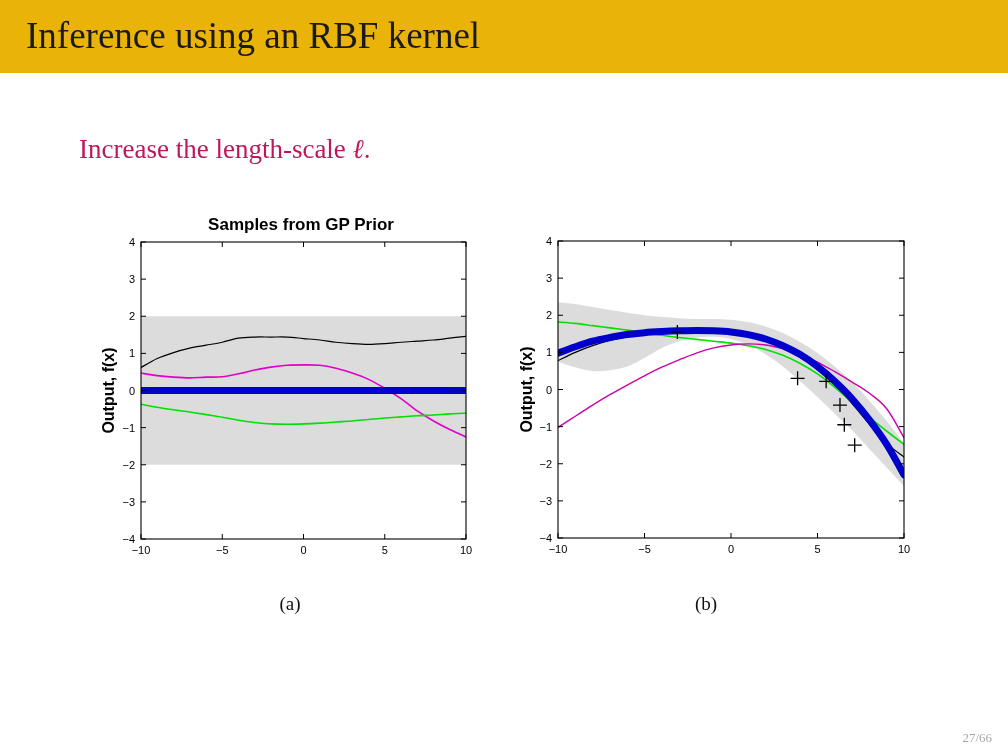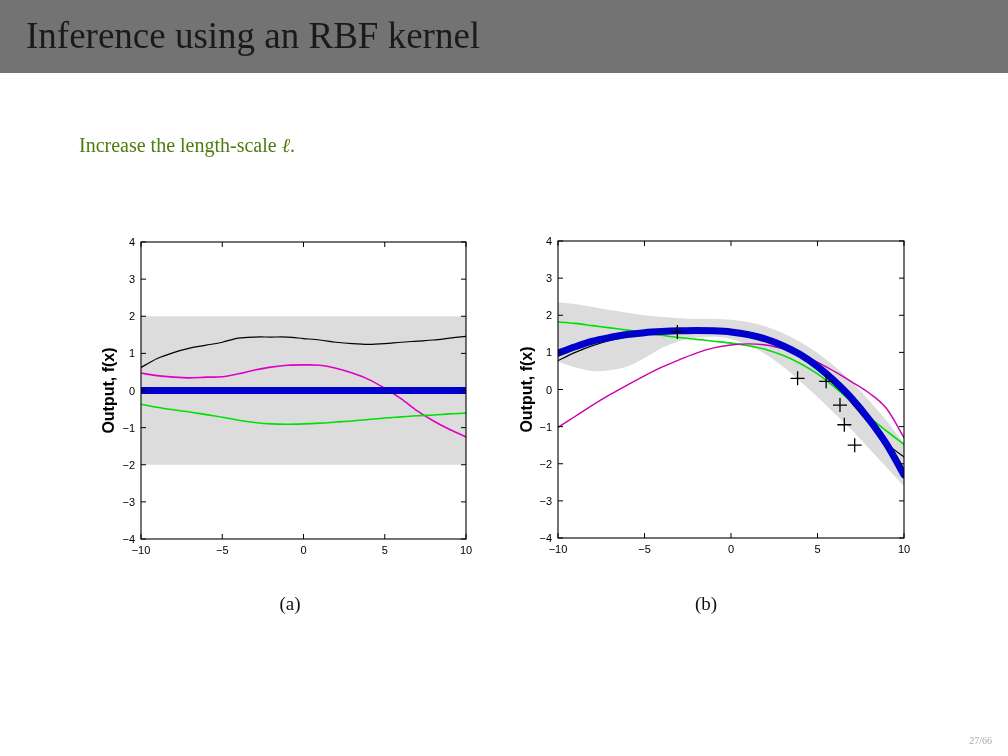--- a/index.html
+++ b/index.html
@@ -15,41 +15,41 @@
     font-family: "Liberation Serif", serif;
   }
 
   
   #title-bar {
     position: absolute;
     left: 0;
     top: 0;
     width: 1008px;
     height: 73px;
-    background: #737373;
+    background: #eab308;
   }
   #slide-title {
     position: absolute;
     left: 26px;
     top: 14px;
     font-family: "Liberation Serif", serif;
     font-size: 37px;
     line-height: 44px;
     color: #1a1a1a;
     white-space: nowrap;
   }
 
   
   #body-line {
     position: absolute;
     left: 79px;
     top: 134px;
     font-family: "Liberation Serif", serif;
-    font-size: 20px;
-    color: #4d7c0f;
+    font-size: 27px;
+    color: #be185d;
     white-space: nowrap;
   }
   .ell {
     font-family: "Liberation Serif", serif;
     font-style: italic;
   }
 
   
   .figure {
     position: absolute;
@@ -80,21 +80,21 @@
   }
   #caption-a { left: 270px; top: 593px; width: 40px; }
   #caption-b { left: 686px; top: 593px; width: 40px; }
 
   
   #page-number {
     position: absolute;
     right: 16px;
     bottom: 10px;
     font-family: "Liberation Serif", serif;
-    font-size: 10px;
+    font-size: 13px;
     color: #a8a8a8;
   }
 
   
   svg text {
     font-family: "Liberation Sans", sans-serif;
     fill: #000000;
   }
   .tick-label { font-size: 11px; }
   .axis-label { font-size: 16px; font-weight: bold; }
@@ -102,20 +102,21 @@
 </head>
 <body>
 
 <div id="title-bar">
   <div id="slide-title">Inference using an RBF kernel</div>
 </div>
 
 <div id="body-line"><span>Increase the length-scale </span><span class="ell">ℓ</span><span>.</span></div>
 
 <div class="figure" id="figure-prior">
+  <div class="plot-title">Samples from GP Prior</div>
   <svg class="plot-svg" id="svg-prior" width="410" height="360">
       <path d="M 45.00 111.25 C 47.71 111.25, 55.83 111.25, 61.25 111.25 C 66.67 111.25, 72.08 111.25, 77.50 111.25 C 82.92 111.25, 88.33 111.25, 93.75 111.25 C 99.17 111.25, 104.58 111.25, 110.00 111.25 C 115.42 111.25, 120.83 111.25, 126.25 111.25 C 131.67 111.25, 137.08 111.25, 142.50 111.25 C 147.92 111.25, 153.33 111.25, 158.75 111.25 C 164.17 111.25, 169.58 111.25, 175.00 111.25 C 180.42 111.25, 185.83 111.25, 191.25 111.25 C 196.67 111.25, 202.08 111.25, 207.50 111.25 C 212.92 111.25, 218.33 111.25, 223.75 111.25 C 229.17 111.25, 234.58 111.25, 240.00 111.25 C 245.42 111.25, 250.83 111.25, 256.25 111.25 C 261.67 111.25, 267.08 111.25, 272.50 111.25 C 277.92 111.25, 283.33 111.25, 288.75 111.25 C 294.17 111.25, 299.58 111.25, 305.00 111.25 C 310.42 111.25, 315.83 111.25, 321.25 111.25 C 326.67 111.25, 332.08 111.25, 337.50 111.25 C 342.92 111.25, 348.33 111.25, 353.75 111.25 C 359.17 111.25, 367.29 111.25, 370.00 111.25 L 370.00 259.75 C 367.29 259.75, 359.17 259.75, 353.75 259.75 C 348.33 259.75, 342.92 259.75, 337.50 259.75 C 332.08 259.75, 326.67 259.75, 321.25 259.75 C 315.83 259.75, 310.42 259.75, 305.00 259.75 C 299.58 259.75, 294.17 259.75, 288.75 259.75 C 283.33 259.75, 277.92 259.75, 272.50 259.75 C 267.08 259.75, 261.67 259.75, 256.25 259.75 C 250.83 259.75, 245.42 259.75, 240.00 259.75 C 234.58 259.75, 229.17 259.75, 223.75 259.75 C 218.33 259.75, 212.92 259.75, 207.50 259.75 C 202.08 259.75, 196.67 259.75, 191.25 259.75 C 185.83 259.75, 180.42 259.75, 175.00 259.75 C 169.58 259.75, 164.17 259.75, 158.75 259.75 C 153.33 259.75, 147.92 259.75, 142.50 259.75 C 137.08 259.75, 131.67 259.75, 126.25 259.75 C 120.83 259.75, 115.42 259.75, 110.00 259.75 C 104.58 259.75, 99.17 259.75, 93.75 259.75 C 88.33 259.75, 82.92 259.75, 77.50 259.75 C 72.08 259.75, 66.67 259.75, 61.25 259.75 C 55.83 259.75, 47.71 259.75, 45.00 259.75 Z" fill="#dcdcdc" stroke="none"></path>
       <defs>
         <clipPath id="svg-prior-clip">
           <rect x="45" y="37" width="325" height="297"></rect>
         </clipPath>
       </defs>
       <g clip-path="url(#svg-prior-clip)">
         <path d="M 45.00 162.48 C 47.71 161.00, 55.83 156.05, 61.25 153.57 C 66.67 151.10, 72.08 149.36, 77.50 147.63 C 82.92 145.90, 88.33 144.42, 93.75 143.18 C 99.17 141.94, 104.58 141.20, 110.00 140.21 C 115.42 139.22, 120.83 138.41, 126.25 137.24 C 131.67 136.06, 137.08 134.02, 142.50 133.15 C 147.92 132.29, 153.33 132.23, 158.75 132.04 C 164.17 131.85, 169.58 132.04, 175.00 132.04 C 180.42 132.04, 185.83 131.79, 191.25 132.04 C 196.67 132.29, 202.08 133.03, 207.50 133.53 C 212.92 134.02, 218.33 134.39, 223.75 135.01 C 229.17 135.63, 234.58 136.62, 240.00 137.24 C 245.42 137.86, 250.83 138.35, 256.25 138.72 C 261.67 139.09, 267.08 139.46, 272.50 139.46 C 277.92 139.46, 283.33 139.09, 288.75 138.72 C 294.17 138.35, 299.58 137.67, 305.00 137.24 C 310.42 136.80, 315.83 136.50, 321.25 136.12 C 326.67 135.75, 332.08 135.50, 337.50 135.01 C 342.92 134.51, 348.33 133.77, 353.75 133.15 C 359.17 132.53, 367.29 131.61, 370.00 131.30" fill="none" stroke="#000000" stroke-width="1.2" stroke-linecap="round" stroke-linejoin="round"></path>
         <path d="M 45.00 168.05 C 47.71 168.48, 55.83 169.97, 61.25 170.65 C 66.67 171.33, 72.08 171.76, 77.50 172.13 C 82.92 172.51, 88.33 172.88, 93.75 172.88 C 99.17 172.88, 104.58 172.32, 110.00 172.13 C 115.42 171.95, 120.83 172.32, 126.25 171.76 C 131.67 171.21, 137.08 169.91, 142.50 168.79 C 147.92 167.68, 153.33 166.20, 158.75 165.08 C 164.17 163.97, 169.58 162.92, 175.00 162.11 C 180.42 161.31, 185.83 160.63, 191.25 160.25 C 196.67 159.88, 202.08 159.88, 207.50 159.88 C 212.92 159.88, 218.33 159.70, 223.75 160.25 C 229.17 160.81, 234.58 161.93, 240.00 163.22 C 245.42 164.52, 250.83 166.19, 256.25 168.05 C 261.67 169.91, 267.08 171.83, 272.50 174.36 C 277.92 176.90, 283.33 180.06, 288.75 183.27 C 294.17 186.49, 299.58 189.89, 305.00 193.67 C 310.42 197.44, 315.83 202.21, 321.25 205.92 C 326.67 209.63, 332.08 212.85, 337.50 215.94 C 342.92 219.04, 348.33 221.82, 353.75 224.48 C 359.17 227.14, 367.29 230.67, 370.00 231.91" fill="none" stroke="#e000c8" stroke-width="1.6" stroke-linecap="round" stroke-linejoin="round"></path>

